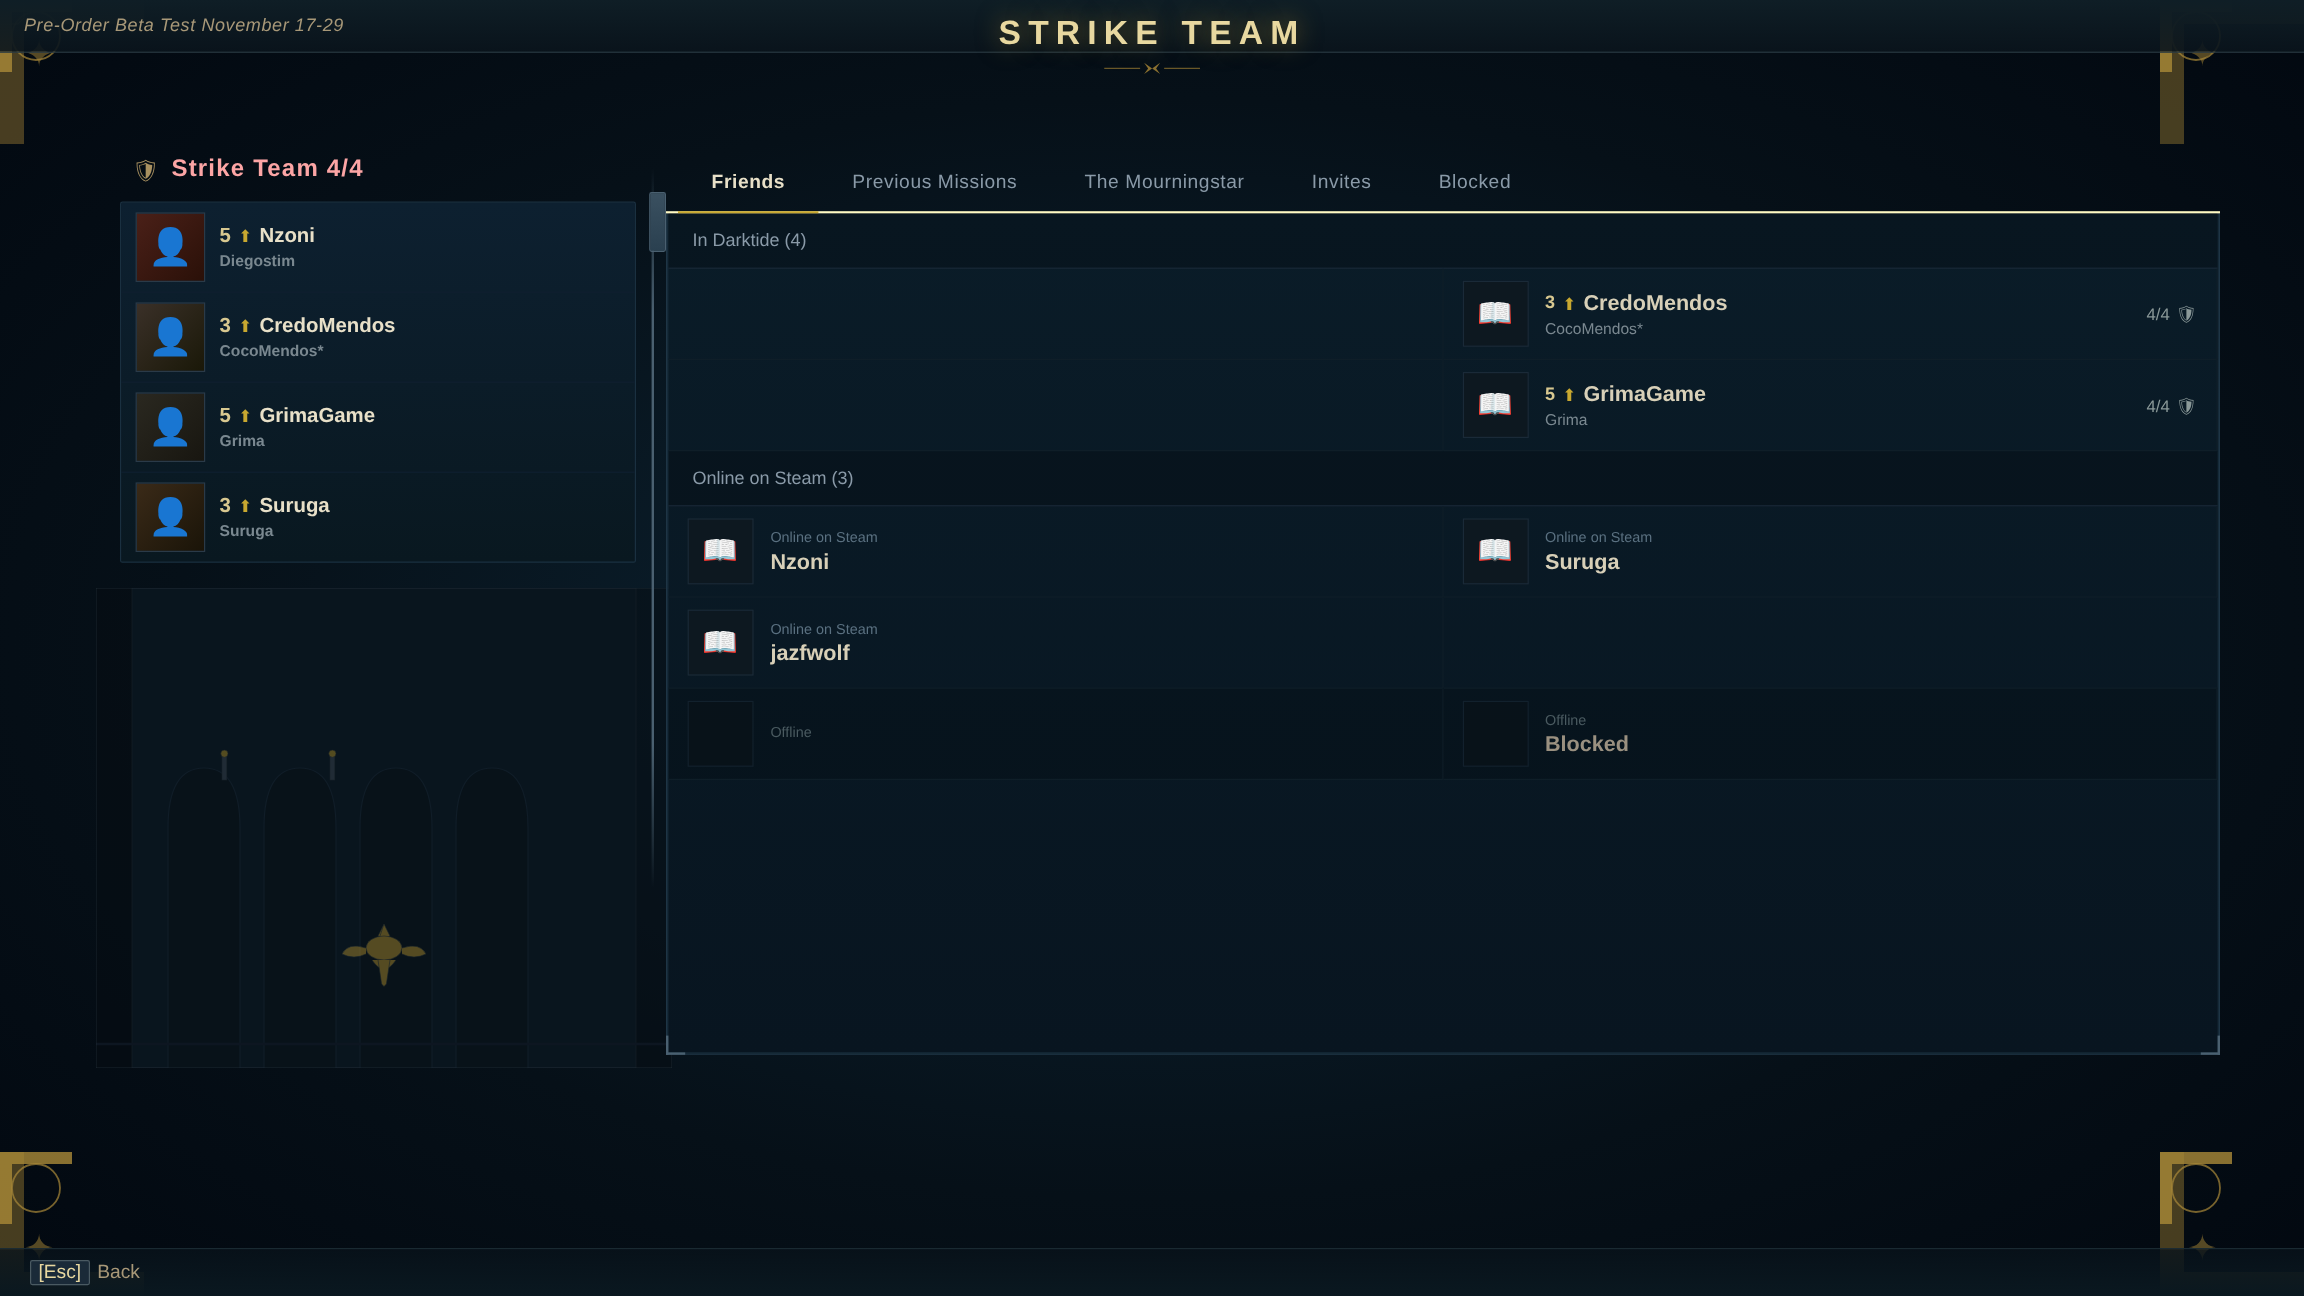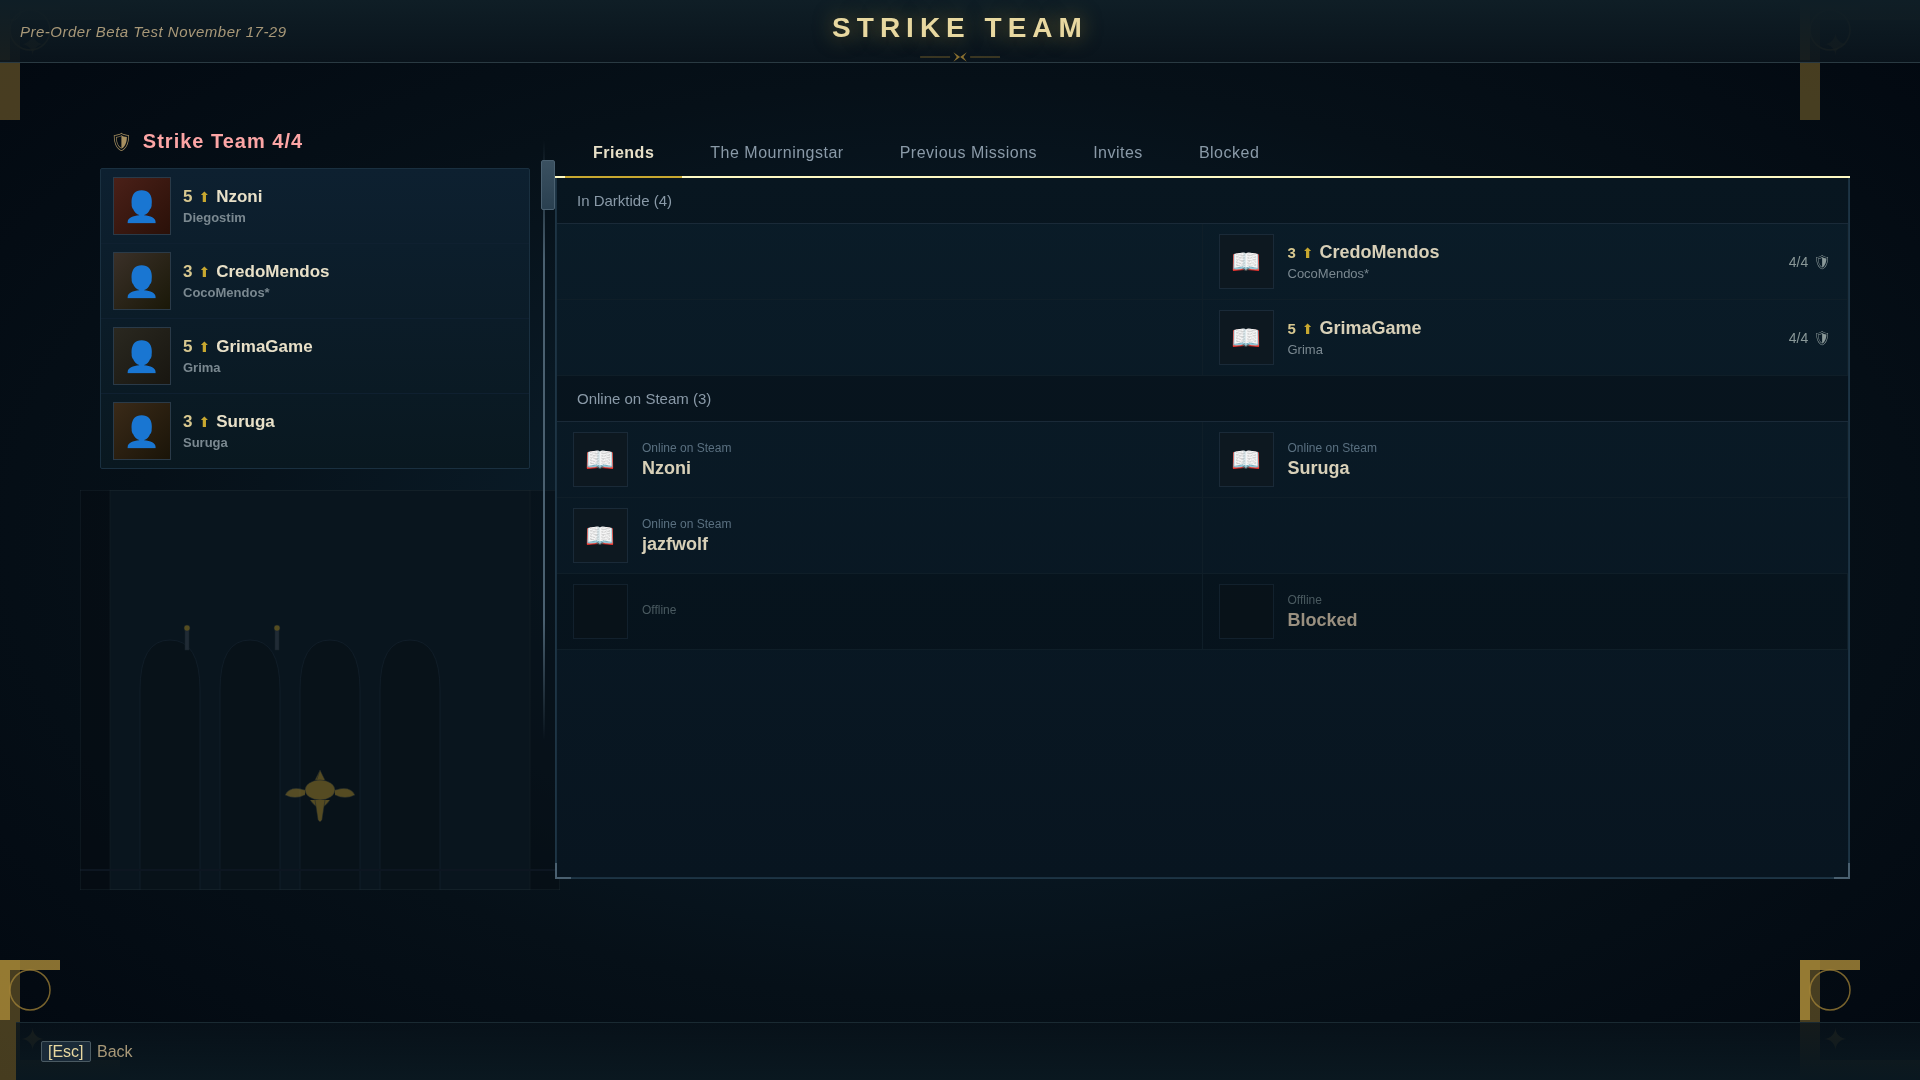--- a/index.html
+++ b/index.html
@@ -40,21 +40,21 @@
       fill: #b8960a;
       opacity: 0.85;
     }
 
     
     .top-bar {
       position: absolute;
       top: 0;
       left: 0;
       right: 0;
-      height: 63px;
+      height: 44px;
       background: linear-gradient(180deg, #0f1e26 0%, rgba(10,20,28,0.9) 100%);
       border-bottom: 1px solid #2a3a42;
       z-index: 5;
       display: flex;
       align-items: center;
       padding: 0 20px;
     }
 
     .pre-order-badge {
       color: #a89878;
@@ -91,23 +91,23 @@
     .title-emblem svg {
       width: 80px;
       height: 18px;
       fill: #8a7040;
     }
 
     
     .bottom-bar {
       position: absolute;
       bottom: 0;
-      left: 16px;
+      left: 0;
       right: 0;
-      height: 58px;
+      height: 40px;
       background: linear-gradient(0deg, #0a1820 0%, rgba(8,18,26,0.8) 100%);
       border-top: 1px solid #1a2a32;
       z-index: 5;
       display: flex;
       align-items: center;
       padding: 0 25px;
     }
 
     .esc-back {
       color: #a89878;
@@ -608,22 +608,22 @@
   </div>
 </div>
 
 <div class="divider-bar"></div>
 <div class="divider-tab"></div>
 
 <div class="right-panel">
 
   <div class="tabs-nav">
     <div class="tab-item active">Friends</div>
+    <div class="tab-item">Previous Missions</div>
     <div class="tab-item">The Mourningstar</div>
-    <div class="tab-item">Previous Missions</div>
     <div class="tab-item">Invites</div>
     <div class="tab-item">Blocked</div>
   </div>
 
   <div class="content-wrapper">
     <div class="content-area">
 
       <div class="section-header">In Darktide (4)</div>
       <div class="friends-grid">
 

